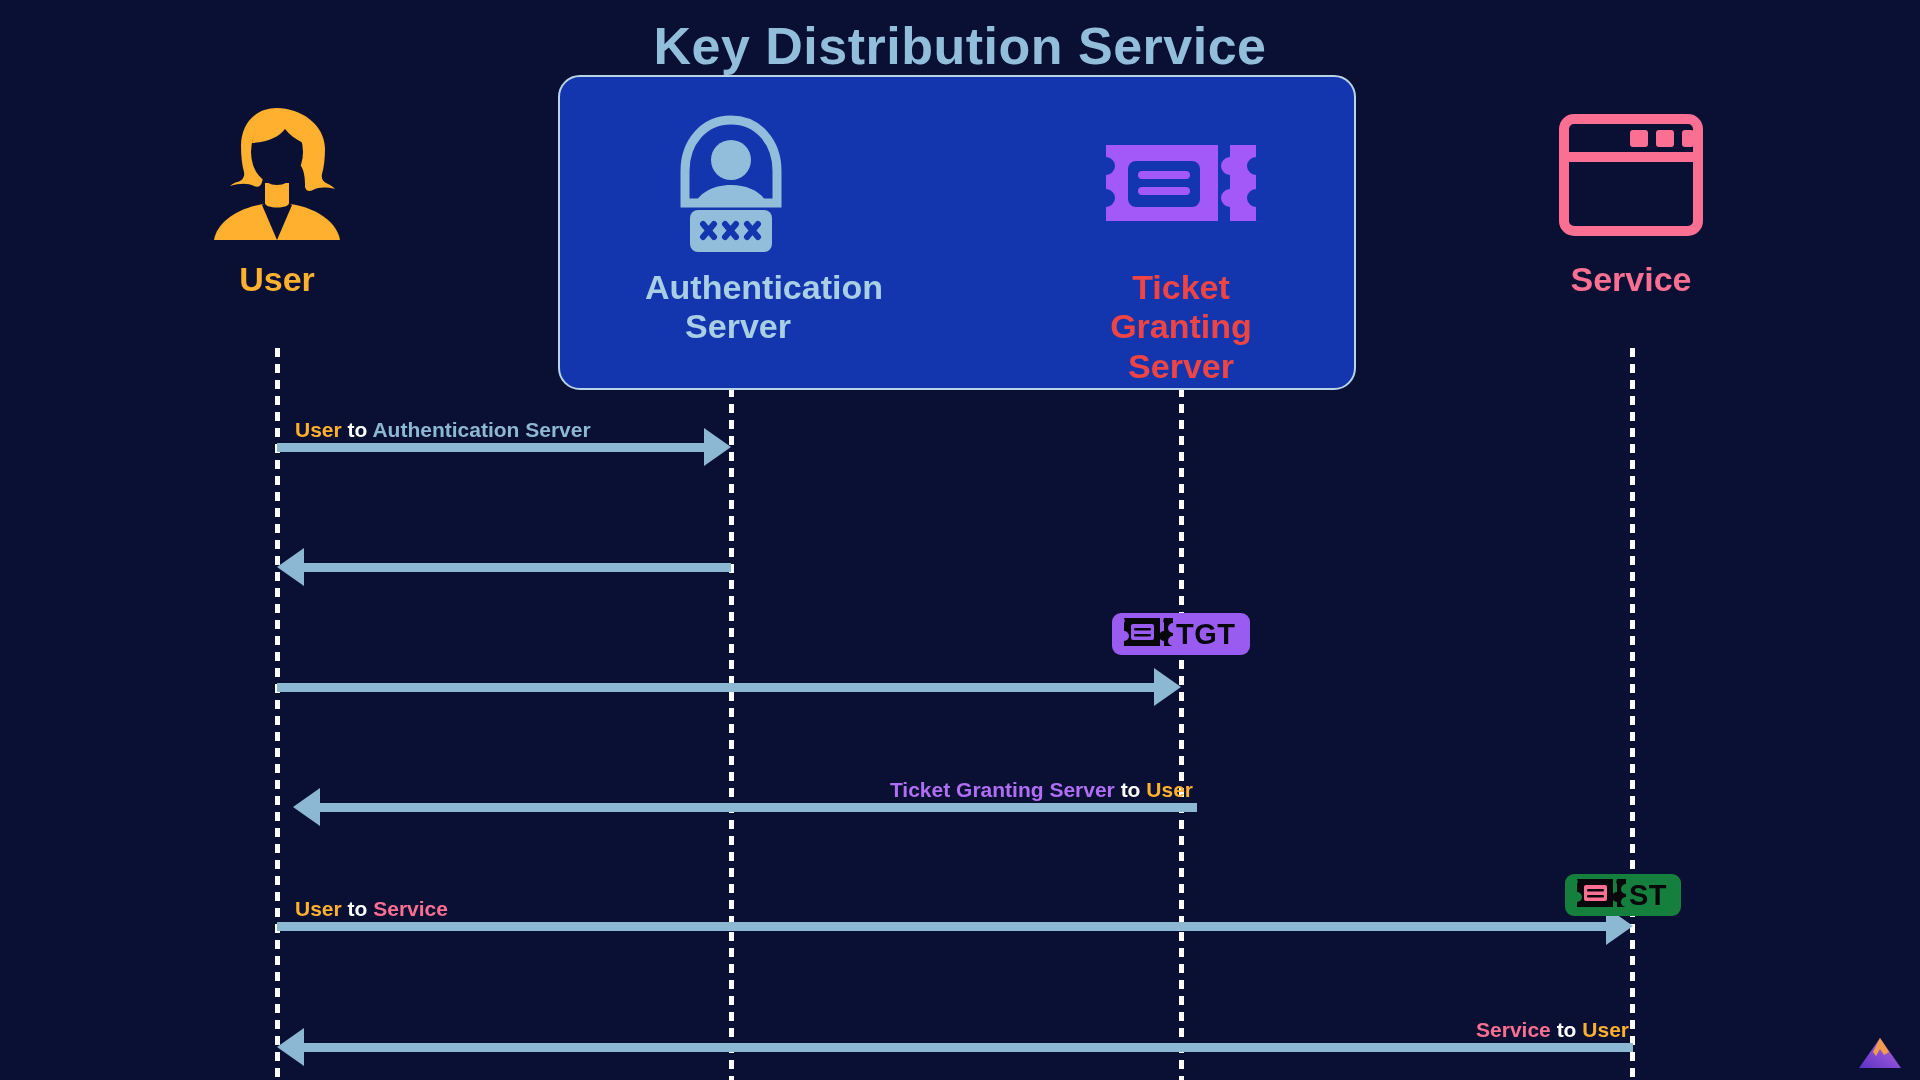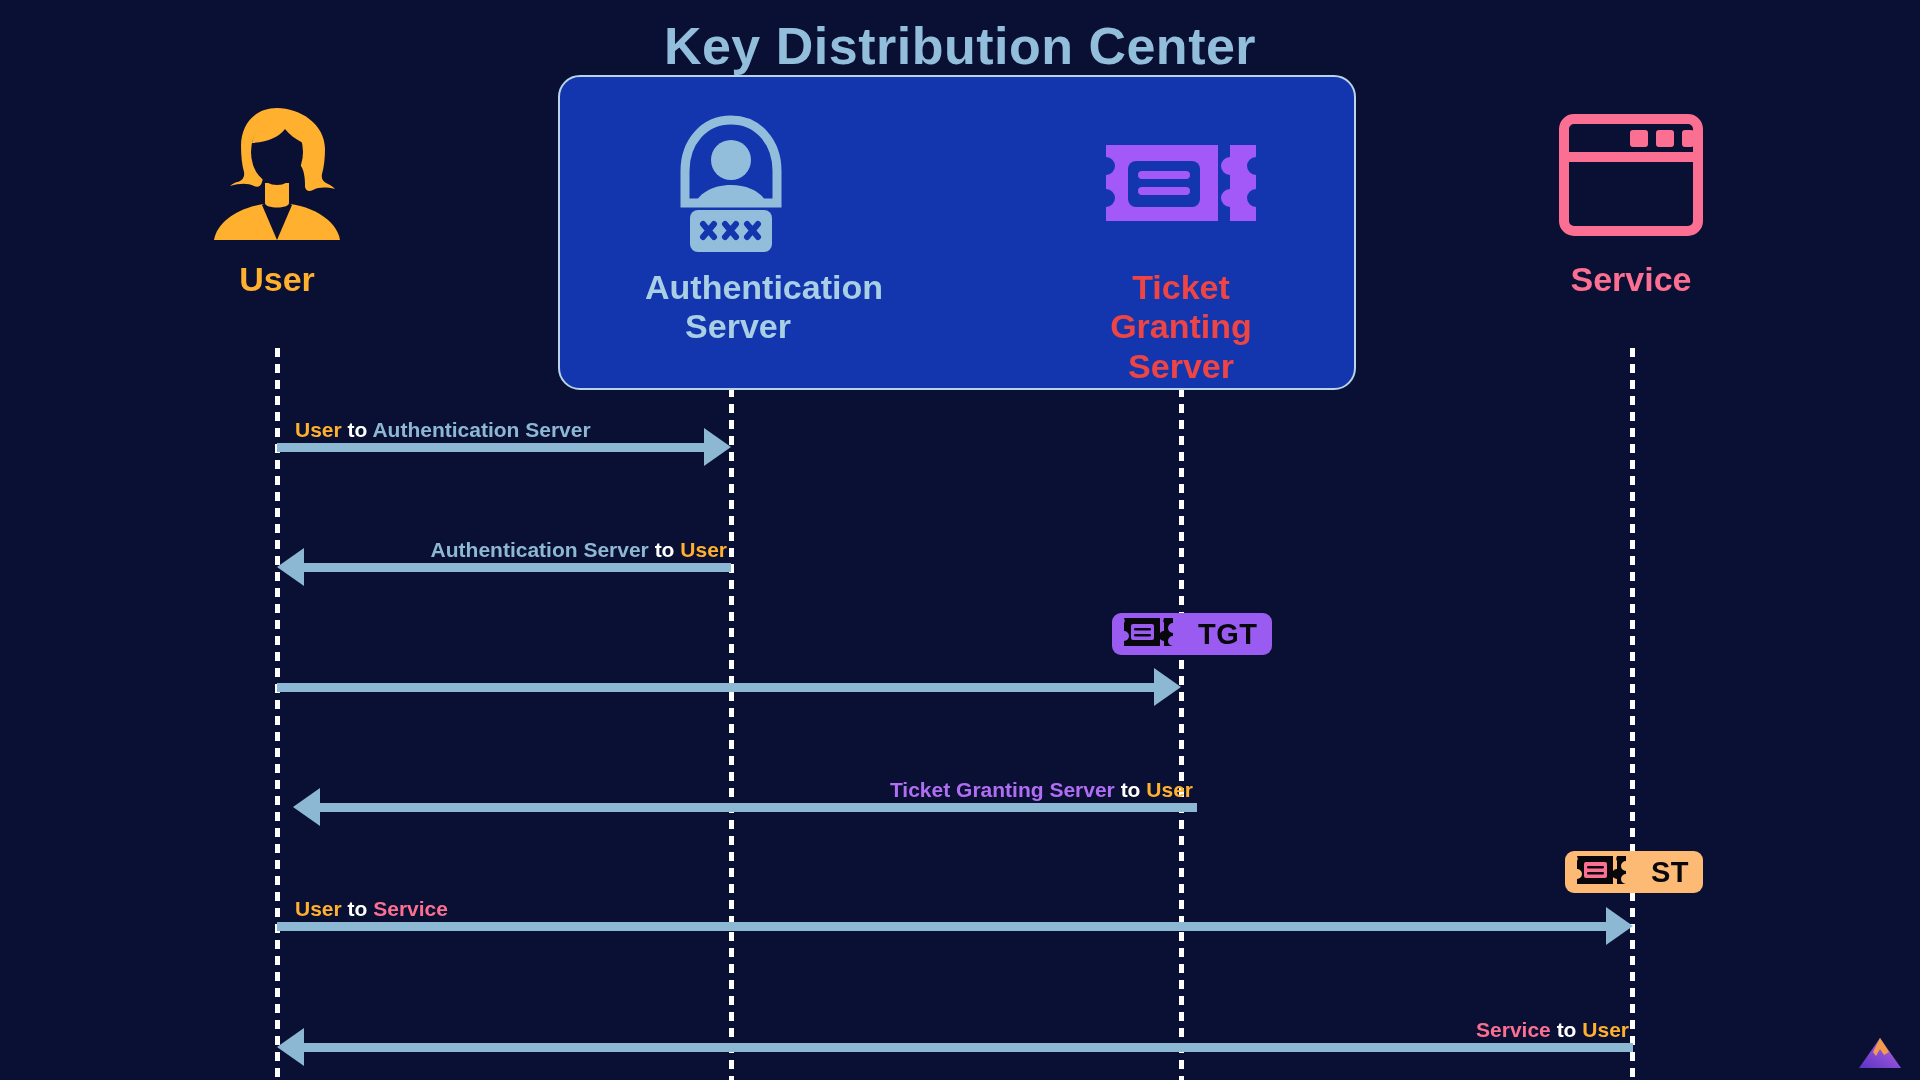--- a/index.html
+++ b/index.html
@@ -135,50 +135,50 @@
   .c-as      { color:#8db8d4; }
   .c-tgs     { color:#b06ef5; }
   .c-service { color:#fb6f92; }
   .c-to      { color:#ffffff; }
 
   
   .badge {
     position:absolute;
     display:flex;
     align-items:center;
-    gap:24px;
+    gap:2px;
     height:42px;
     padding:0 14px 0 10px;
     border-radius:9px;
     z-index:6;
   }
   .badge-text {
     font-size:29px;
     font-weight:700;
     color:#08070c;
     line-height:1;
     letter-spacing:0.5px;
   }
   .badge-tgt { left:1112px; top:613px; background:#9a5cf0; }
-  .badge-st  { left:1565px; top:851px; background:#fdba74; }
+  .badge-st  { left:1565px; top:874px; background:#15803d; }
 
   
   .corner-logo {
     position:absolute;
     right:18px; bottom:10px;
     width:44px; height:34px;
     z-index:7;
   }
 </style>
 </head>
 <body>
 
 <div id="stage">
 
-  <div class="kdc-title">Key Distribution Center</div>
+  <div class="kdc-title">Key Distribution Service</div>
 
   <div class="kdc-box"></div>
 
   <div class="lifeline ll-user"></div>
   <div class="lifeline ll-as"></div>
   <div class="lifeline ll-tgs"></div>
   <div class="lifeline ll-service"></div>
 
   <div class="actor actor-user">
     <div class="actor-icon">
@@ -258,25 +258,20 @@
     <div class="msg-label">
       <span class="c-user">User</span>
       <span class="c-to">to</span>
       <span class="c-as">Authentication Server</span>
     </div>
     <div class="msg-line"></div>
     <div class="arrow-head"></div>
   </div>
 
   <div class="msg dir-left" style="left:277px; top:520px; width:454px;">
-    <div class="msg-label">
-      <span class="c-as">Authentication Server</span>
-      <span class="c-to">to</span>
-      <span class="c-user">User</span>
-    </div>
     <div class="msg-line"></div>
     <div class="arrow-head"></div>
   </div>
 
   <div class="badge badge-tgt">
     <span>
       <svg width="52" height="30" viewBox="0 0 52 30" aria-hidden="true">
         <path fill="#08070c" d="M2 1h36v28H2v-5a5 5 0 0 0 0-10V6a5 5 0 0 0 0-5Z"></path>
         <rect fill="#9a5cf0" x="9" y="7" width="23" height="16" rx="2"></rect>
         <rect fill="#08070c" x="12" y="11" width="17" height="2.6" rx="1.3"></rect>

